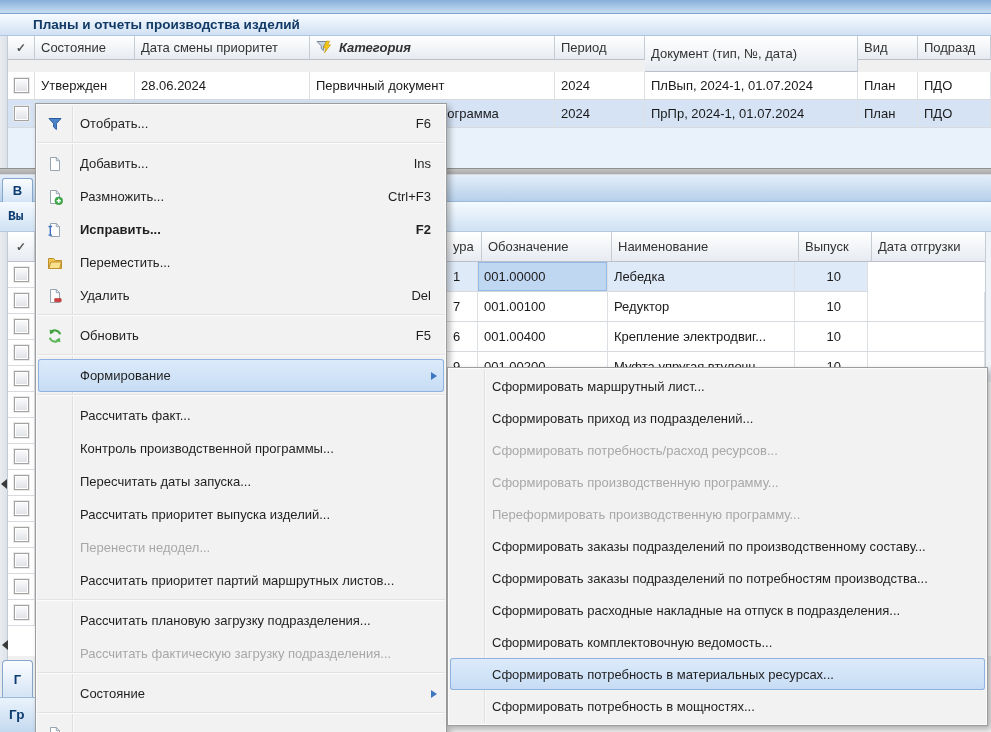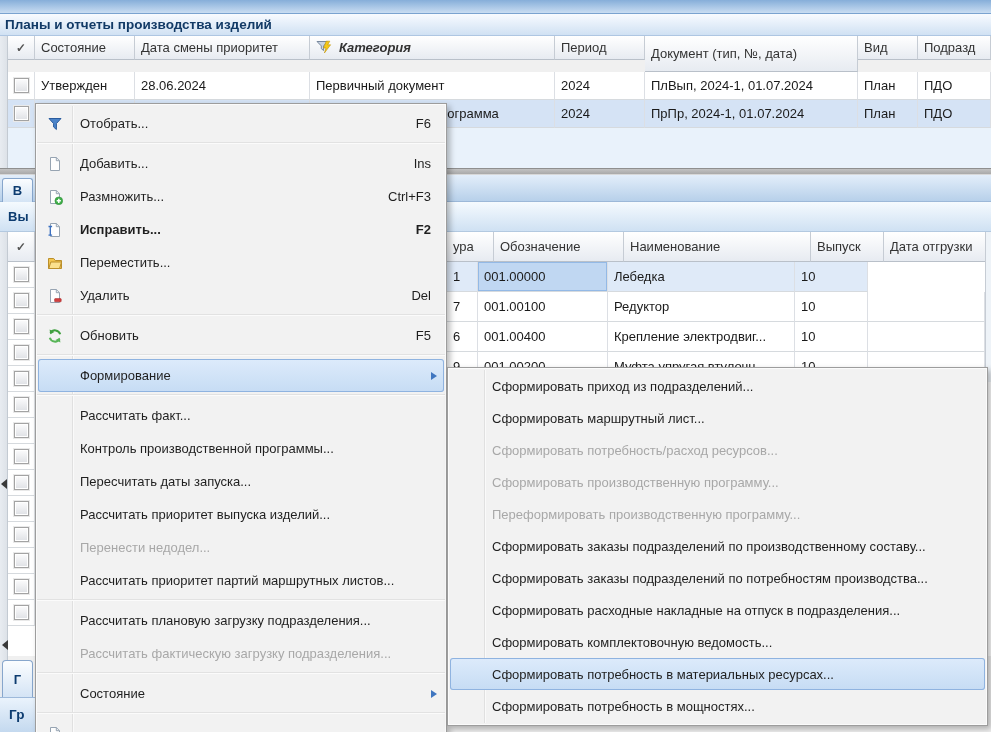--- a/index.html
+++ b/index.html
@@ -4,60 +4,60 @@
 <style>
   html,body{margin:0;padding:0;background:#d8d8d8;}
   #app{position:relative;width:991px;height:732px;overflow:hidden;background:#f0f0f0;
        font-family:"Liberation Sans",sans-serif;-webkit-font-smoothing:antialiased;}
 
   
   #topbar{position:absolute;left:0;top:0;width:991px;height:13px;
           background:linear-gradient(#86aed9,#c9ddf2);border-bottom:1px solid #7aa3d0;}
   #panel-title{position:absolute;left:0;top:14px;width:991px;height:22px;box-sizing:border-box;
           background:linear-gradient(#f8fbff,#d0e1f3);border-bottom:1px solid #aec6e2;
-          color:#123a66;font-weight:bold;font-size:13.5px;line-height:22px;padding-left:5px;}
+          color:#123a66;font-weight:bold;font-size:13.5px;line-height:22px;padding-left:33px;}
 
   
   .rail{position:absolute;left:0;width:8px;background:linear-gradient(90deg,#e8ecf1,#dde2e8);border-right:1px solid #c3cad2;box-sizing:border-box;}
   #splitter{position:absolute;left:0;top:168px;width:991px;height:7px;
           background:linear-gradient(#c2c2c2,#a9a9a9);border-top:1px solid #8f8f8f;border-bottom:1px solid #d8d8d8;box-sizing:border-box;}
 
   
   .tbl{position:absolute;z-index:1;}
   .trow{display:flex;}
   .th{background:linear-gradient(#ffffff,#e7ebf1);border-right:1px solid #c6ccd4;border-bottom:1px solid #b9c0c9;
       color:#333;font-size:13px;display:flex;align-items:center;padding-left:6px;box-sizing:border-box;
       white-space:nowrap;overflow:hidden;}
   .th.c{justify-content:center;padding-left:0;color:#555;font-weight:bold;font-size:12px;}
   .td{background:#fff;border-right:1px solid #dcdfe4;border-bottom:1px solid #d6dade;color:#1a1a1a;
       font-size:13px;display:flex;align-items:center;padding-left:6px;box-sizing:border-box;
       white-space:nowrap;overflow:hidden;}
   .td.c{justify-content:center;padding-left:0;}
-  .td.num{padding-right:26px;}
+  .td.num{justify-content:flex-end;padding-right:26px;}
   .rowsel .td{background:#d5e3f5;}
   .rowsel2 .td{background:#dfeaf8;}
   .cellsel{background:#c0d7f2 !important;box-shadow:inset 0 0 0 1px #93b9e6;}
   .cat{font-weight:bold;font-style:italic;padding-left:5px;}
   .cb{width:13px;height:13px;border:1px solid #a3a3a3;background:linear-gradient(#fcfcfd,#dfe1e5);
       box-shadow:inset 0 0 0 1px #ffffff,0 0 0 1px #e9e9e9;}
 
   #top-empty{position:absolute;left:8px;top:116px;width:983px;height:52px;background:#e9f2fb;}
   #lower-bg{position:absolute;left:8px;top:232px;width:983px;height:424px;background:#ffffff;}
   #right-sliver{position:absolute;left:985px;top:232px;width:6px;height:150px;background:#eef3f8;border-left:1px solid #c6ccd4;box-sizing:border-box;z-index:2;}
 
   
   #tabstrip{position:absolute;left:0;top:175px;width:991px;height:27px;
        background:linear-gradient(#e3eefa,#b7d0ea);border-bottom:1px solid #9cb8d8;box-sizing:border-box;}
   .tab{position:absolute;box-sizing:border-box;background:linear-gradient(#fbfdff,#d4e4f5);
        border:1px solid #87a6cc;border-bottom:none;border-radius:3px 3px 0 0;
        color:#0d3c70;font-weight:bold;font-size:13px;display:flex;align-items:center;justify-content:center;overflow:hidden;}
   #tab-v{left:2px;top:178px;width:31px;height:24px;}
   #caption-bar{position:absolute;left:0;top:202px;width:991px;height:30px;box-sizing:border-box;
        background:linear-gradient(#f5fafe,#cfe1f3);border-bottom:1px solid #b3c9e0;
-       color:#0d3c70;font-weight:bold;font-size:13px;line-height:29px;padding-left:8px;}
+       color:#0d3c70;font-weight:bold;font-size:13px;line-height:29px;padding-left:8px;font-family:Liberation Mono, monospace;}
   #btab1{left:2px;top:660px;width:31px;height:37px;border-radius:4px 4px 0 0;}
   #btab2{position:absolute;left:0;top:697px;width:35px;height:35px;box-sizing:border-box;
        background:linear-gradient(#eaf3fc,#c4d9ef);border-top:1px solid #9db9da;
        color:#0d3c70;font-weight:bold;font-size:13.5px;line-height:33px;padding-left:9px;overflow:hidden;}
   .larr{position:absolute;width:0;height:0;border-top:5px solid transparent;border-bottom:5px solid transparent;border-right:6px solid #3a3a3a;}
 
   
   .menu{position:absolute;background:#f2f2f2;border:1px solid #9d9d9d;box-sizing:border-box;
         box-shadow:inset 0 0 0 1px #fbfbfb,3px 3px 6px rgba(0,0,0,.28);}
   .menu::before{content:"";position:absolute;left:36px;top:2px;bottom:2px;width:1px;background:#e0e0e0;}
@@ -224,21 +224,21 @@
       </div>
       <div class="td c" style="width:27px;height:26px">
         <span class="cb"></span>
       </div>
       <div class="td c" style="width:27px;height:26px">
         <span class="cb"></span>
       </div>
     </div>
   <div id="lower-table" class="tbl" style="left:447px;top:232px;">
       <div class="trow">
-        <div class="th" style="width:47px;height:30px">
+        <div class="th" style="width:35px;height:30px">
           <span>ура</span>
         </div>
         <div class="th" style="width:130px;height:30px">
           <span>Обозначение</span>
         </div>
         <div class="th" style="width:187px;height:30px">
           <span>Наименование</span>
         </div>
         <div class="th" style="width:73px;height:30px">
           <span>Выпуск</span>
@@ -450,25 +450,25 @@
             <path d="M3.5 1.5h5.8l3.2 3.2v9.8H3.5z" fill="#fefefe" stroke="#97a4b2"></path>
             <path d="M9.3 1.5v3.2h3.2" fill="none" stroke="#97a4b2"></path>
           </svg>
         </span>
         <span class="lbl"></span>
       </div>
     </div>
   <div id="submenu" class="menu">
       <div class="mi">
         <span class="ico"></span>
+        <span class="lbl">Сформировать маршрутный лист...</span>
+      </div>
+      <div class="mi">
+        <span class="ico"></span>
         <span class="lbl">Сформировать приход из подразделений...</span>
-      </div>
-      <div class="mi">
-        <span class="ico"></span>
-        <span class="lbl">Сформировать маршрутный лист...</span>
       </div>
       <div class="mi dis">
         <span class="ico"></span>
         <span class="lbl">Сформировать потребность/расход ресурсов...</span>
       </div>
       <div class="mi dis">
         <span class="ico"></span>
         <span class="lbl">Сформировать производственную программу...</span>
       </div>
       <div class="mi dis">

